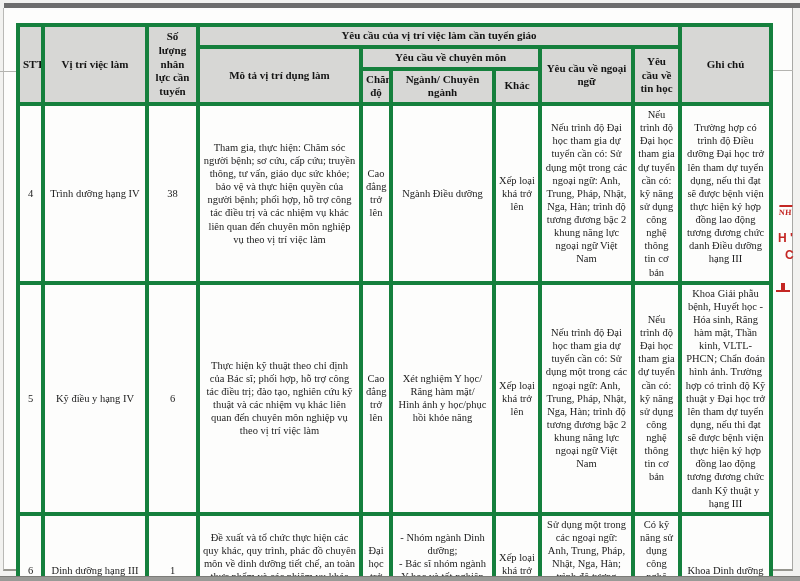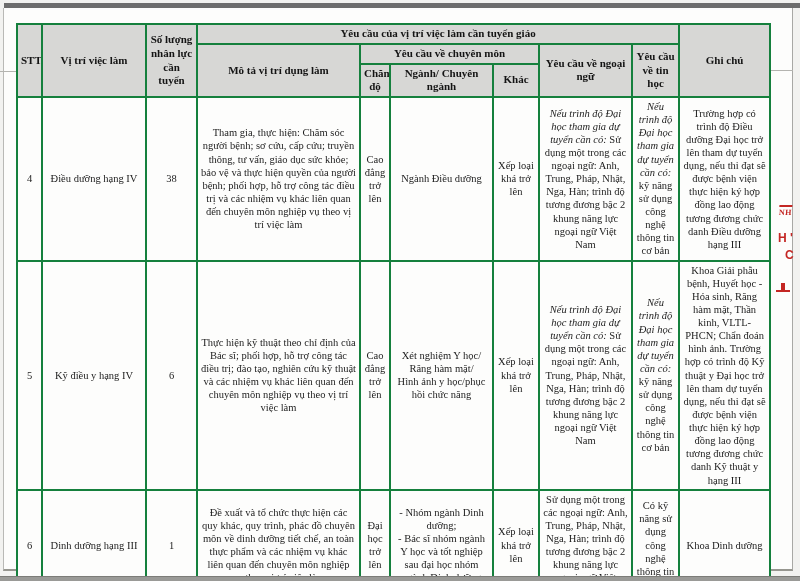--- a/index.html
+++ b/index.html
@@ -41,38 +41,38 @@
   
   table.req {
     position: absolute;
     left: 16px; top: 23px;
     width: 753px;
     border-collapse: collapse;
     table-layout: fixed;
     background: #fdfdfc;
   }
   table.req th, table.req td {
-    border: 2px solid #15803d;
+    border: 4px solid #15803d;
     vertical-align: middle;
     text-align: center;
     padding: 2px 3px;
     font-size: 10.5px;
     line-height: 1.25;
     overflow: hidden;
   }
   table.req th {
     background: #d7d7d5;
     font-weight: bold;
     font-size: 11px;
     color: #141414;
   }
   td.cell-position { text-align: left; padding-left: 4px; }
   td.cell-desc, td.cell-notes, td.cell-lang { padding: 2px 4px; }
   .prewrap { white-space: pre-line; }
-  .lead { font-style: italic; }
+  .lead { }
 
   
   .stamp { position: absolute; color: #c42724; font-weight: bold; }
   .stamp-nh {
     left: 779px; top: 205px;
     font-size: 8px; letter-spacing: 0.5px;
     border-top: 2px solid #c42724;
     padding-top: 1px;
     transform: skewX(-4deg);
   }
@@ -126,21 +126,21 @@
     <th rowspan="2">Yêu cầu về tin học</th>
   </tr>
   <tr style="height:30px">
     <th>Chăm độ</th>
     <th>Ngành/ Chuyên ngành</th>
     <th>Khác</th>
   </tr>
 
   <tr style="height:144px">
     <td>4</td>
-    <td class="cell-position">Điều dưỡng hạng IV</td>
+    <td class="cell-position">Trình dưỡng hạng IV</td>
     <td>38</td>
     <td class="cell-desc">Tham gia, thực hiện: Chăm sóc người bệnh; sơ cứu, cấp cứu; truyền thông, tư vấn, giáo dục sức khỏe; bảo vệ và thực hiện quyền của người bệnh; phối hợp, hỗ trợ công tác điều trị và các nhiệm vụ khác liên quan đến chuyên môn nghiệp vụ theo vị trí việc làm</td>
     <td>Cao đẳng trở lên</td>
     <td>Ngành Điều dưỡng</td>
     <td>Xếp loại khá trở lên</td>
     <td class="cell-lang">
       <span class="lead">Nếu trình độ Đại học tham gia dự tuyển cần có:</span>
       <span>Sử dụng một trong các ngoại ngữ: Anh, Trung, Pháp, Nhật, Nga, Hàn; trình độ tương đương bậc 2 khung năng lực ngoại ngữ Việt Nam</span>
     </td>
     <td>
@@ -151,21 +151,21 @@
   </tr>
 
   <tr style="height:178px">
     <td>5</td>
     <td class="cell-position">Kỹ điều y hạng IV</td>
     <td>6</td>
     <td class="cell-desc">Thực hiện kỹ thuật theo chỉ định của Bác sĩ; phối hợp, hỗ trợ công tác điều trị; đào tạo, nghiên cứu kỹ thuật và các nhiệm vụ khác liên quan đến chuyên môn nghiệp vụ theo vị trí việc làm</td>
     <td>Cao đẳng trở lên</td>
     <td class="prewrap">Xét nghiệm Y học/
 Răng hàm mặt/
-Hình ảnh y học/phục hồi chức năng</td>
+Hình ảnh y học/phục hồi khỏe năng</td>
     <td>Xếp loại khá trở lên</td>
     <td class="cell-lang">
       <span class="lead">Nếu trình độ Đại học tham gia dự tuyển cần có:</span>
       <span>Sử dụng một trong các ngoại ngữ: Anh, Trung, Pháp, Nhật, Nga, Hàn; trình độ tương đương bậc 2 khung năng lực ngoại ngữ Việt Nam</span>
     </td>
     <td>
       <span class="lead">Nếu trình độ Đại học tham gia dự tuyển cần có:</span>
       <span>kỹ năng sử dụng công nghệ thông tin cơ bản</span>
     </td>
     <td class="cell-notes">Khoa Giải phẫu bệnh, Huyết học - Hóa sinh, Răng hàm mặt, Thần kinh, VLTL-PHCN; Chẩn đoán hình ảnh. Trường hợp có trình độ Kỹ thuật y Đại học trở lên tham dự tuyển dụng, nếu thi đạt sẽ được bệnh viện thực hiện ký hợp đồng lao động tương đương chức danh Kỹ thuật y hạng III</td>

